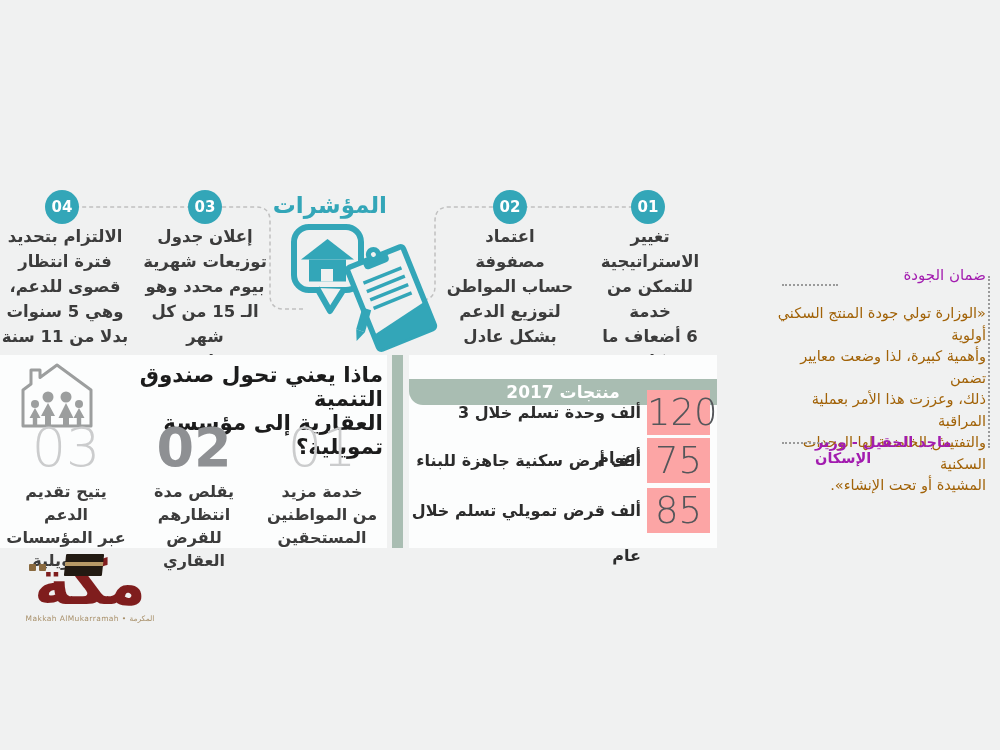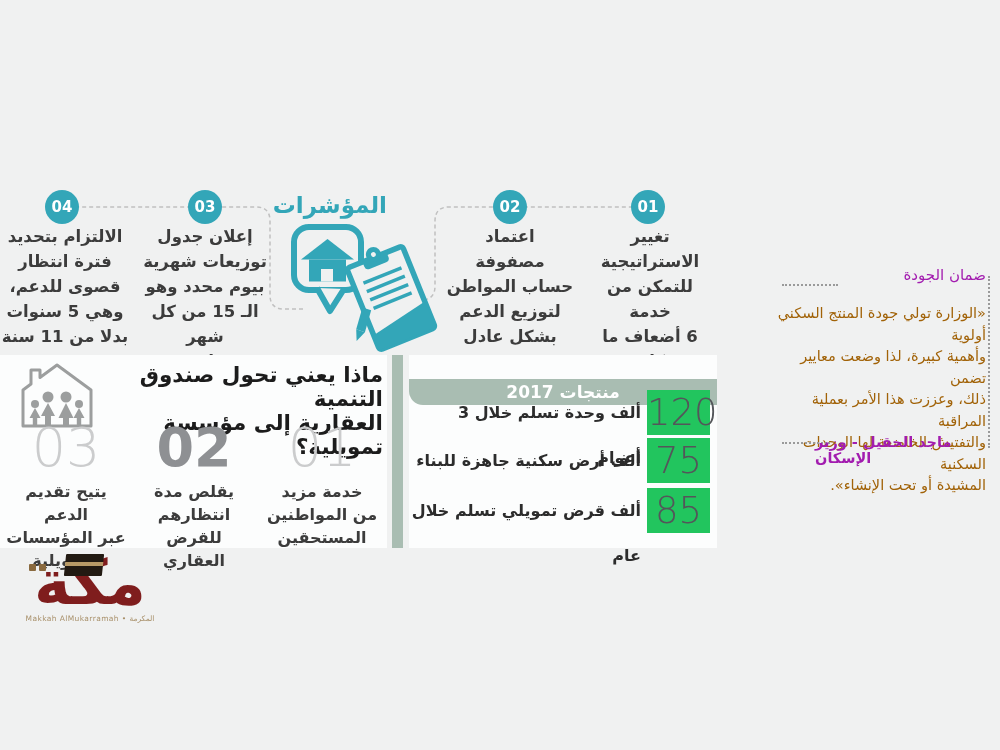--- a/index.html
+++ b/index.html
@@ -24,21 +24,21 @@
   .panel{background:#fcfdfd;}
   .t-title{font-size:21.5px;font-weight:bold;color:#1c1c1c;line-height:24px;text-align:right;}
   .ghost{font-size:54px;line-height:56px;text-align:center;font-weight:300;color:#cbcccd;}
   .ghost.mid{color:#8e9093;font-weight:bold;}
   .t-text{font-size:16px;font-weight:bold;color:#3c3c3c;line-height:23px;text-align:center;margin-top:4px;}
   .t-col{width:124px;}
   .strip{background:#a9bdb2;}
   
   .p-head{background:#a9bdb2;color:#fff;font-size:17px;font-weight:bold;
           text-align:center;line-height:26px;border-radius:0 0 0 14px;margin-top:24px;}
-  .p-box{background:#22c55e;text-align:center;}
+  .p-box{background:#fca5a5;text-align:center;}
   .p-num{font-size:37px;font-weight:300;color:#54565a;line-height:45px;}
   .p-label{font-size:16px;font-weight:bold;color:#2c2c2c;line-height:45px;text-align:right;}
   
   .wordmark{font-size:62px;font-weight:bold;color:#7f1d1d;line-height:62px;text-align:center;}
   .logo-caption{font-size:7.5px;color:#a8906a;letter-spacing:.4px;text-align:center;}
   .kaaba{background:linear-gradient(180deg,#221a12 0 38%,#b89a66 38% 55%,#221a12 55% 100%);
          transform:skewX(-6deg);border-radius:1px;}
   .dot-brown{background:#8a6a3f;width:7px;height:7px;border-radius:1px;}
 </style>
 </head>

